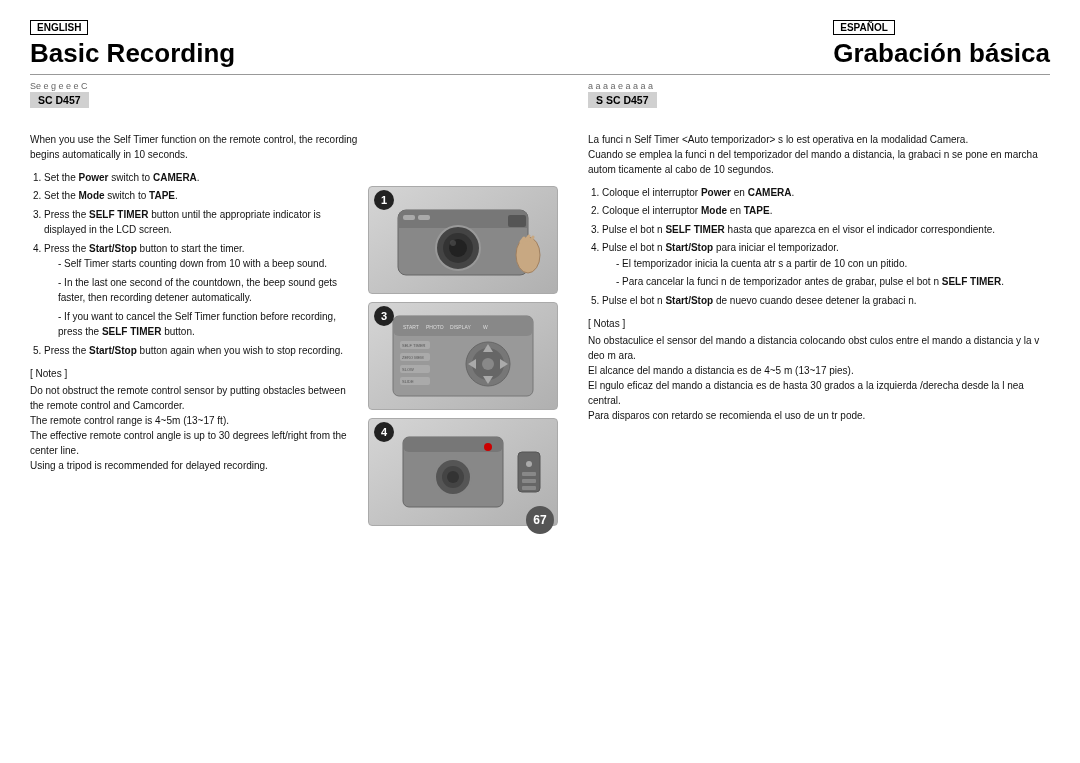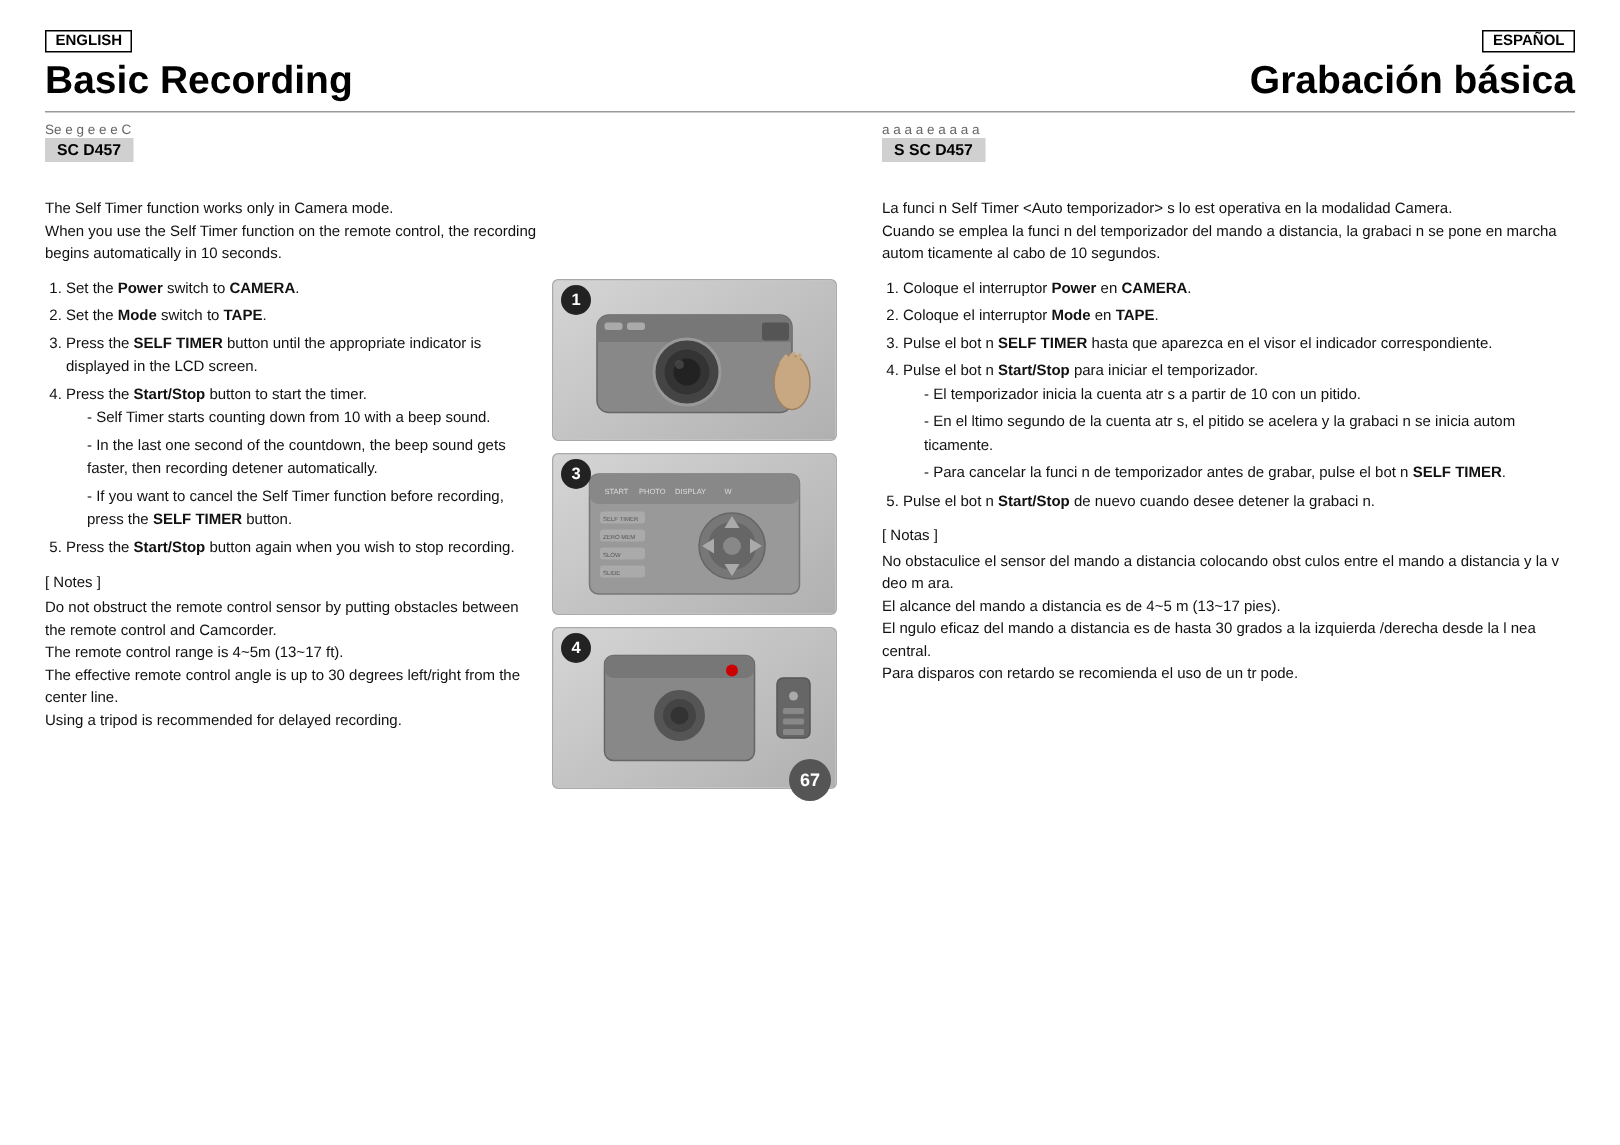--- a/index.html
+++ b/index.html
@@ -148,37 +148,36 @@
 <body>
 
 <div class="page">
 
   <div style="display:flex; justify-content:space-between; align-items:flex-start; margin-bottom:0;">
     <div>
       <div class="lang-badge">ENGLISH</div>
       <div class="section-title">Basic Recording</div>
     </div>
     <div style="margin-left:auto; margin-right:0; text-align:left; padding-left:30px;">
-      <div style="display:flex; justify-content:flex-end; margin-right:0;">
+      <div style="display:flex; margin-right:0;">
         <div class="lang-badge">ESPAÑOL</div>
       </div>
       <div class="section-title">Grabación básica</div>
     </div>
   </div>
 
   <div class="divider-line"></div>
 
   <div style="display:flex; position:relative;">
 
     <div class="text-left">
       <div style="font-size:9px; color:#666; margin-bottom:1px;">Se  e    g  e  e  e C</div>
       <div class="model-box">SC  D457</div>
 
       <div class="description">
-        <div>The Self Timer function works only in Camera mode.</div>
         <div>When you use the Self Timer function on the remote control, the recording begins automatically in 10 seconds.</div>
       </div>
 
       <div class="steps">
         <ol>
           <li>Set the <strong>Power</strong> switch to <strong>CAMERA</strong>.</li>
           <li>Set the <strong>Mode</strong> switch to <strong>TAPE</strong>.</li>
           <li>Press the <strong>SELF TIMER</strong> button until the appropriate indicator is displayed in the LCD screen.</li>
           <li>Press the <strong>Start/Stop</strong> button to start the timer.
             <ul>
@@ -297,21 +296,20 @@
       </div>
 
       <div class="steps">
         <ol>
           <li>Coloque el interruptor <strong>Power</strong> en <strong>CAMERA</strong>.</li>
           <li>Coloque el interruptor <strong>Mode</strong> en <strong>TAPE</strong>.</li>
           <li>Pulse el bot n <strong>SELF TIMER</strong> hasta que aparezca en el visor el indicador correspondiente.</li>
           <li>Pulse el bot n <strong>Start/Stop</strong> para iniciar el temporizador.
             <ul>
               <li>El temporizador inicia la cuenta atr s a partir de 10 con un pitido.</li>
-              <li>En el  ltimo segundo de la cuenta atr s, el pitido se acelera y la grabaci n se inicia autom ticamente.</li>
               <li>Para cancelar la funci n de temporizador antes de grabar, pulse el bot n <strong>SELF TIMER</strong>.</li>
             </ul>
           </li>
           <li>Pulse el bot n <strong>Start/Stop</strong> de nuevo cuando desee detener la grabaci n.</li>
         </ol>
       </div>
 
       <div class="notes-box">
         <div class="notes-title">[ Notas ]</div>
         <div>No obstaculice el sensor del mando a distancia colocando obst culos entre el mando a distancia y la v deo m ara.</div>

